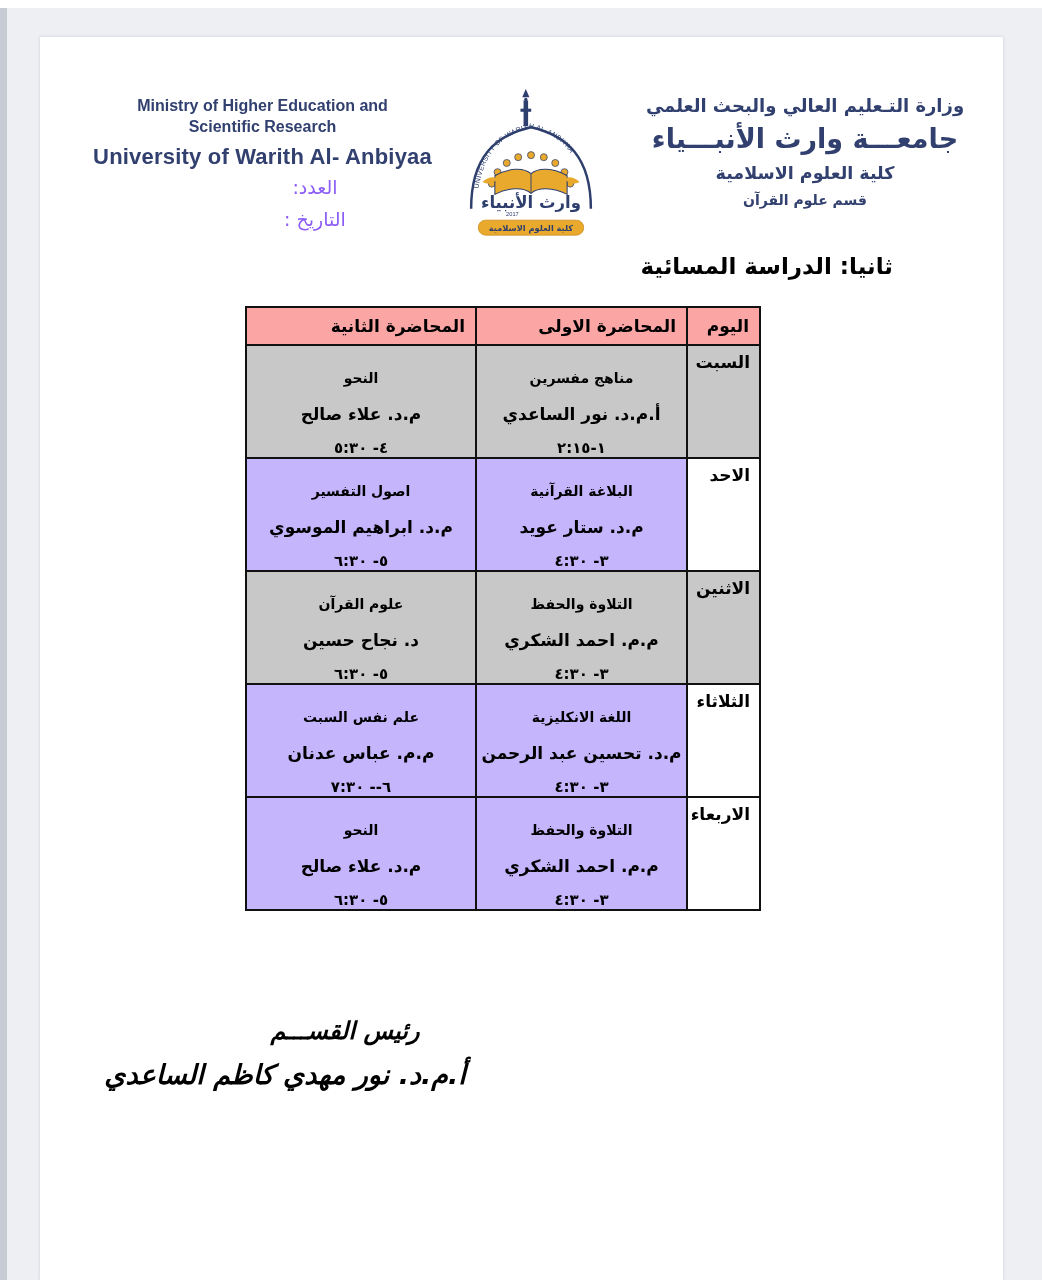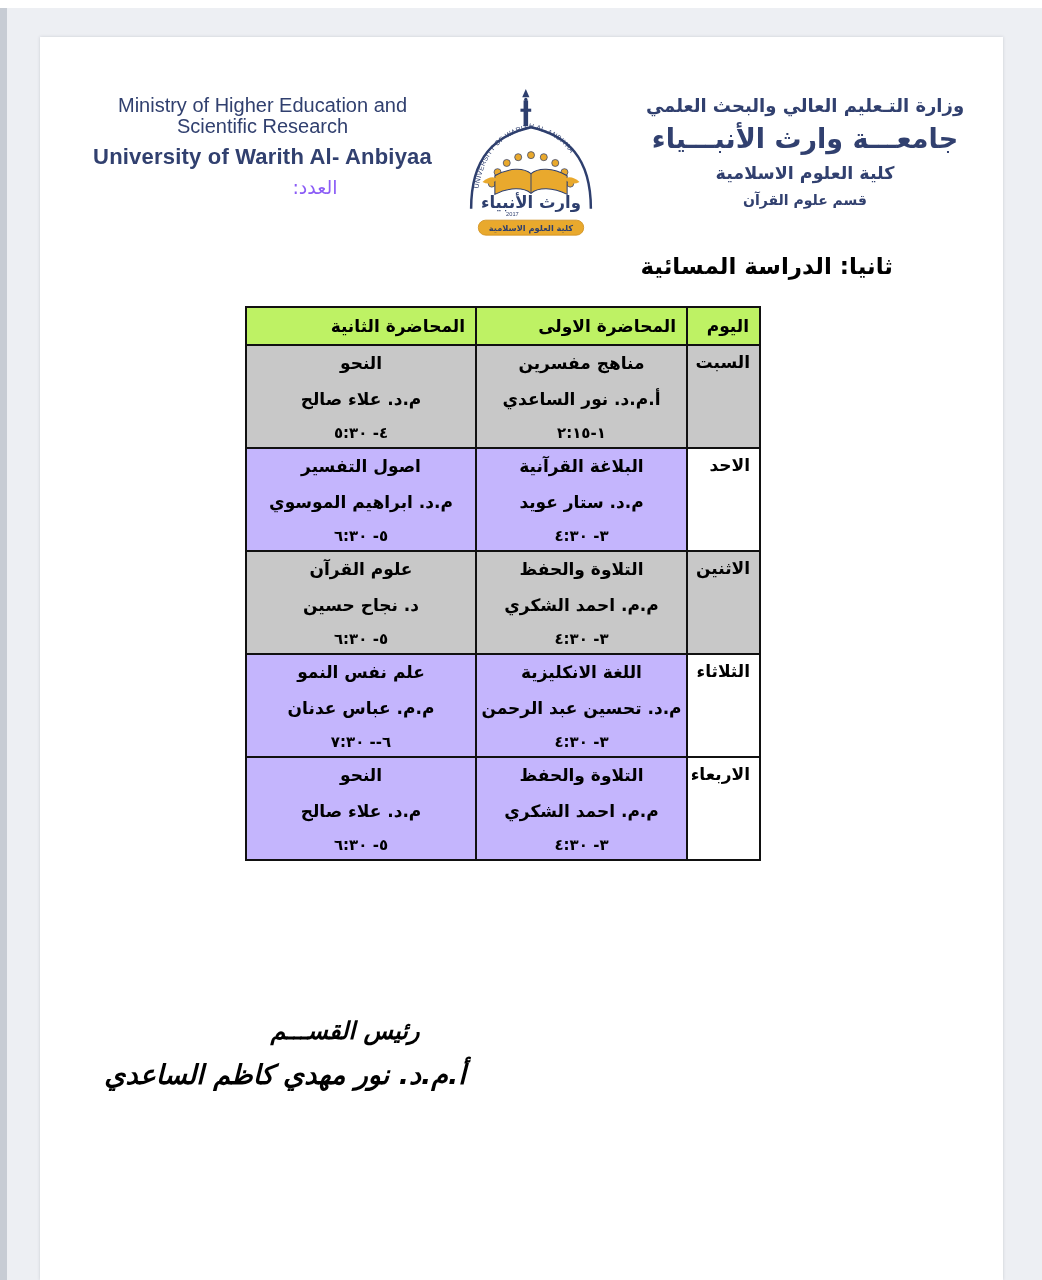--- a/index.html
+++ b/index.html
@@ -12,21 +12,21 @@
   .page{
     position:absolute;left:40px;top:37px;width:963px;height:1243px;
     background:#ffffff;box-shadow:0 0 3px rgba(40,50,70,.18);
   }
 
   
   .hdr-en{
     position:absolute;left:50px;top:58px;width:345px;text-align:center;
     color:#31406f;font-family:"Liberation Sans","DejaVu Sans",sans-serif;
   }
-  .hdr-en .min-line{font-size:20px;line-height:21px;font-weight:400;}
+  .hdr-en .min-line{font-size:16px;line-height:21px;font-weight:700;}
   .hdr-en .uni-en{font-size:22px;line-height:28px;margin-top:6px;font-weight:600;letter-spacing:.2px;}
   .doc-meta{margin-left:105px;width:240px;direction:rtl;font-family:"DejaVu Sans",sans-serif;}
   .doc-meta div{font-size:19px;line-height:32px;color:#8b5cf6;}
 
   .hdr-ar{
     position:absolute;left:565px;top:56px;width:400px;text-align:center;
     color:#31406f;direction:rtl;font-family:"DejaVu Sans",sans-serif;
   }
   .hdr-ar .ar-ministry{font-size:18px;line-height:26px;font-weight:600;}
   .hdr-ar .ar-university{font-size:27px;line-height:40px;font-weight:600;}
@@ -47,29 +47,29 @@
     direction:rtl;border-collapse:collapse;table-layout:fixed;
     color:#000;
   }
   .schedule col.c-day{width:73px;}
   .schedule col.c-first{width:211px;}
   .schedule col.c-second{width:230px;}
   .schedule th,.schedule td{border:2px solid #111;padding:0;}
   .schedule thead tr{height:38px;}
   .schedule th{
     font-size:17px;font-weight:bold;text-align:right;
-    padding-right:10px;vertical-align:middle;background:#bef264;
+    padding-right:10px;vertical-align:middle;background:#fca5a5;
   }
   .schedule tbody tr{height:103px;}
   .schedule td.day{
     vertical-align:top;text-align:right;
     padding:6px 9px 0 0;font-size:17px;font-weight:bold;background:#fff;
   }
   .schedule td.lec{vertical-align:top;text-align:center;background:#c4b5fd;}
-  .schedule .subj{font-size:17px;font-weight:bold;margin-top:5px;line-height:24px;}
+  .schedule .subj{font-size:14px;font-weight:bold;margin-top:20px;line-height:24px;}
   .schedule .teach{font-size:17px;font-weight:bold;margin-top:12px;line-height:24px;}
   .schedule .time{font-size:15px;font-weight:bold;margin-top:13px;letter-spacing:1.5px;}
   .schedule tr.shaded td{background:#c8c8c8;}
 
   
   .signature{
     position:absolute;left:55px;top:980px;width:380px;direction:rtl;color:#000;
     font-family:"DejaVu Sans",sans-serif;font-style:italic;font-weight:bold;
   }
   .sig-title{width:200px;margin:0 30px 0 auto;text-align:center;font-size:24px;}
@@ -82,20 +82,21 @@
 <div class="left-strip"></div>
 
 <div class="page">
 
   <div class="hdr-en">
     <div class="min-line">Ministry of Higher Education and</div>
     <div class="min-line">Scientific Research</div>
     <div class="uni-en">University of Warith Al- Anbiyaa</div>
     <div class="doc-meta">
       <div>العدد:</div>
+      <div>التاريخ :</div>
     </div>
   </div>
 
   <div class="logo-wrap">
     <svg width="176" height="160" viewBox="0 0 170 155">
       <defs>
         <path id="arch-text-path" d="M 33,110 C 36,66 56,46 85,40 C 114,46 134,66 137,110" fill="none"></path>
       </defs>
 
       <g fill="#2e3f6e">
@@ -203,21 +204,21 @@
         </td>
       </tr>
       <tr>
         <td class="day">الثلاثاء</td>
         <td class="lec">
           <div class="subj">اللغة الانكليزية</div>
           <div class="teach">م.د. تحسين عبد الرحمن</div>
           <div class="time">٣- ٤:٣٠</div>
         </td>
         <td class="lec">
-          <div class="subj">علم نفس النمو</div>
+          <div class="subj">علم نفس السبت</div>
           <div class="teach">م.م. عباس عدنان</div>
           <div class="time">٦-- ٧:٣٠</div>
         </td>
       </tr>
       <tr>
         <td class="day">الاربعاء</td>
         <td class="lec">
           <div class="subj">التلاوة والحفظ</div>
           <div class="teach">م.م. احمد الشكري</div>
           <div class="time">٣- ٤:٣٠</div>

